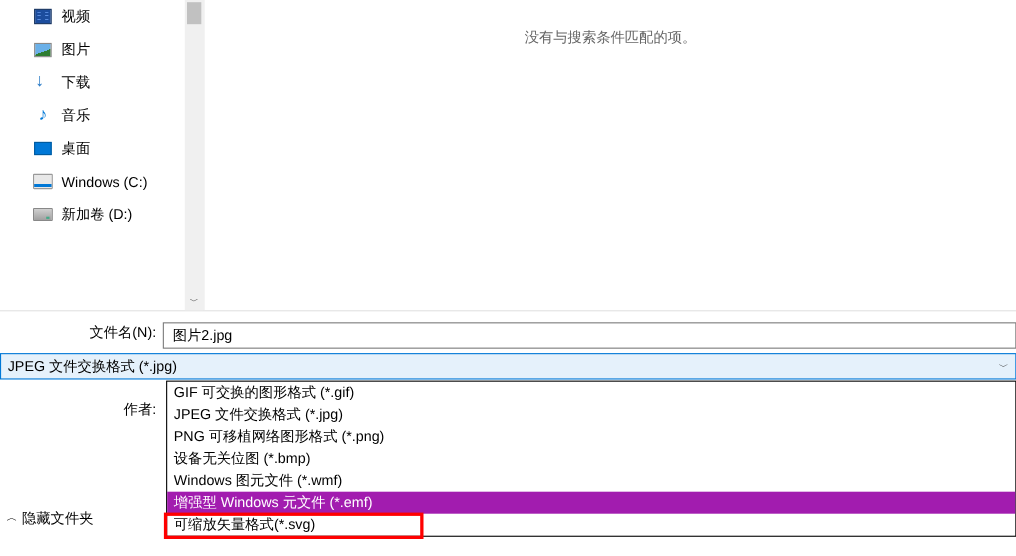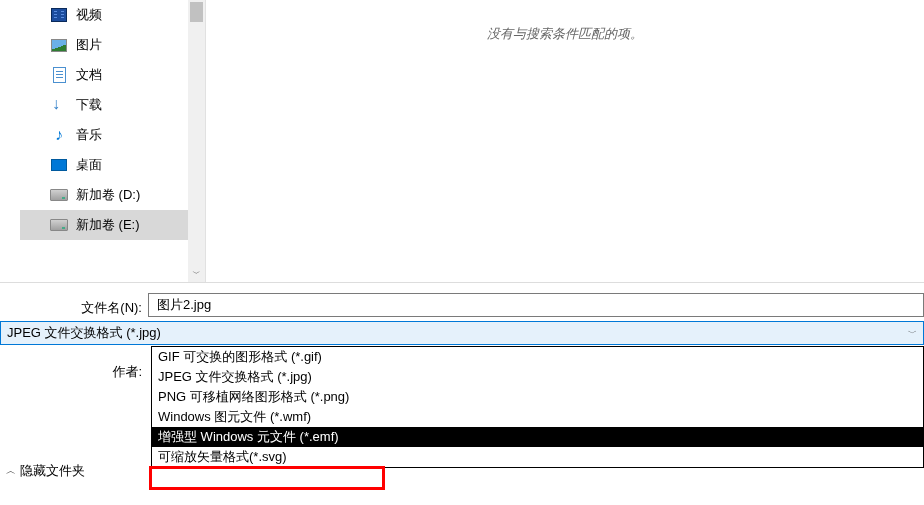--- a/index.html
+++ b/index.html
@@ -9,21 +9,20 @@
       background: #fff;
       width: 924px;
       height: 505px;
       overflow: hidden;
       position: relative;
     }
     .top-section {
       display: flex;
       height: 283px;
       border-bottom: 1px solid #ddd;
-      padding-left: 20px;
     }
     .sidebar {
       width: 186px;
       background: #fff;
       overflow-y: auto;
       position: relative;
       border-right: 1px solid #e1e1e1;
     }
     .sidebar-scrollbar {
       position: absolute;
@@ -77,28 +76,27 @@
       background: #fff;
       position: relative;
     }
     .content-area .empty-msg {
       position: absolute;
       top: 25px;
       left: 50%;
       transform: translateX(-50%);
       color: #666;
       font-size: 13px;
-      font-style: italic;
     }
     .form-section {
       padding: 10px 0 0 0;
     }
     .form-row {
       display: flex;
-      align-items: flex-end;
+      align-items: flex-start;
       margin-bottom: 4px;
       border-radius: 11px;
     }
     .form-label {
       width: 148px;
       text-align: right;
       padding-right: 6px;
       font-size: 13px;
     }
     .form-input {
@@ -135,21 +133,21 @@
       background: #fff;
       z-index: 10;
     }
     .dropdown-item {
       padding: 1px 6px;
       font-size: 13px;
       line-height: 18px;
       cursor: default;
     }
     .dropdown-item.highlighted {
-      background: #000000;
+      background: #a21caf;
       color: #fff;
     }
     .red-box {
       position: absolute;
       border: 3px solid #ff0000;
       left: 149px;
       top: 466px;
       width: 236px;
       height: 24px;
       z-index: 20;
@@ -194,51 +192,45 @@
         <span class="label">视频</span>
       </div>
       <div class="sidebar-item">
         <span class="icon">
             <span class="ic-pic"></span>
           </span>
         <span class="label">图片</span>
       </div>
       <div class="sidebar-item">
         <span class="icon">
-            <span class="ic-doc"></span>
-          </span>
-        <span class="label">文档</span>
-      </div>
-      <div class="sidebar-item">
-        <span class="icon">
             <span class="ic-down"></span>
           </span>
         <span class="label">下载</span>
       </div>
       <div class="sidebar-item">
         <span class="icon ic-music">♪</span>
         <span class="label">音乐</span>
       </div>
       <div class="sidebar-item">
         <span class="icon">
             <span class="ic-desk"></span>
           </span>
         <span class="label">桌面</span>
       </div>
       <div class="sidebar-item">
         <span class="icon">
+            <span class="ic-drive-c"></span>
+          </span>
+        <span class="label">Windows (C:)</span>
+      </div>
+      <div class="sidebar-item">
+        <span class="icon">
             <span class="ic-drive"></span>
           </span>
         <span class="label">新加卷 (D:)</span>
-      </div>
-      <div class="sidebar-item selected">
-        <span class="icon">
-            <span class="ic-drive"></span>
-          </span>
-        <span class="label">新加卷 (E:)</span>
       </div>
     </div>
     <div class="sidebar-scrollbar">
       <div class="thumb"></div>
       <div class="arrow-down">﹀</div>
     </div>
   </div>
   <div class="content-area">
     <div class="empty-msg">没有与搜索条件匹配的项。</div>
   </div>
@@ -257,20 +249,21 @@
   </div>
   <div class="form-row" style="margin-top:18px;">
     <div class="form-label">作者:</div>
   </div>
 </div>
 
 <div class="dropdown-list">
   <div class="dropdown-item">GIF 可交换的图形格式 (*.gif)</div>
   <div class="dropdown-item">JPEG 文件交换格式 (*.jpg)</div>
   <div class="dropdown-item">PNG 可移植网络图形格式 (*.png)</div>
+  <div class="dropdown-item">设备无关位图 (*.bmp)</div>
   <div class="dropdown-item">Windows 图元文件 (*.wmf)</div>
   <div class="dropdown-item highlighted">增强型 Windows 元文件 (*.emf)</div>
   <div class="dropdown-item">可缩放矢量格式(*.svg)</div>
 </div>
 
 <div class="red-box"></div>
 
 <div class="bottom-bar">
   <span class="chev">︿</span>
   <span>隐藏文件夹</span>

